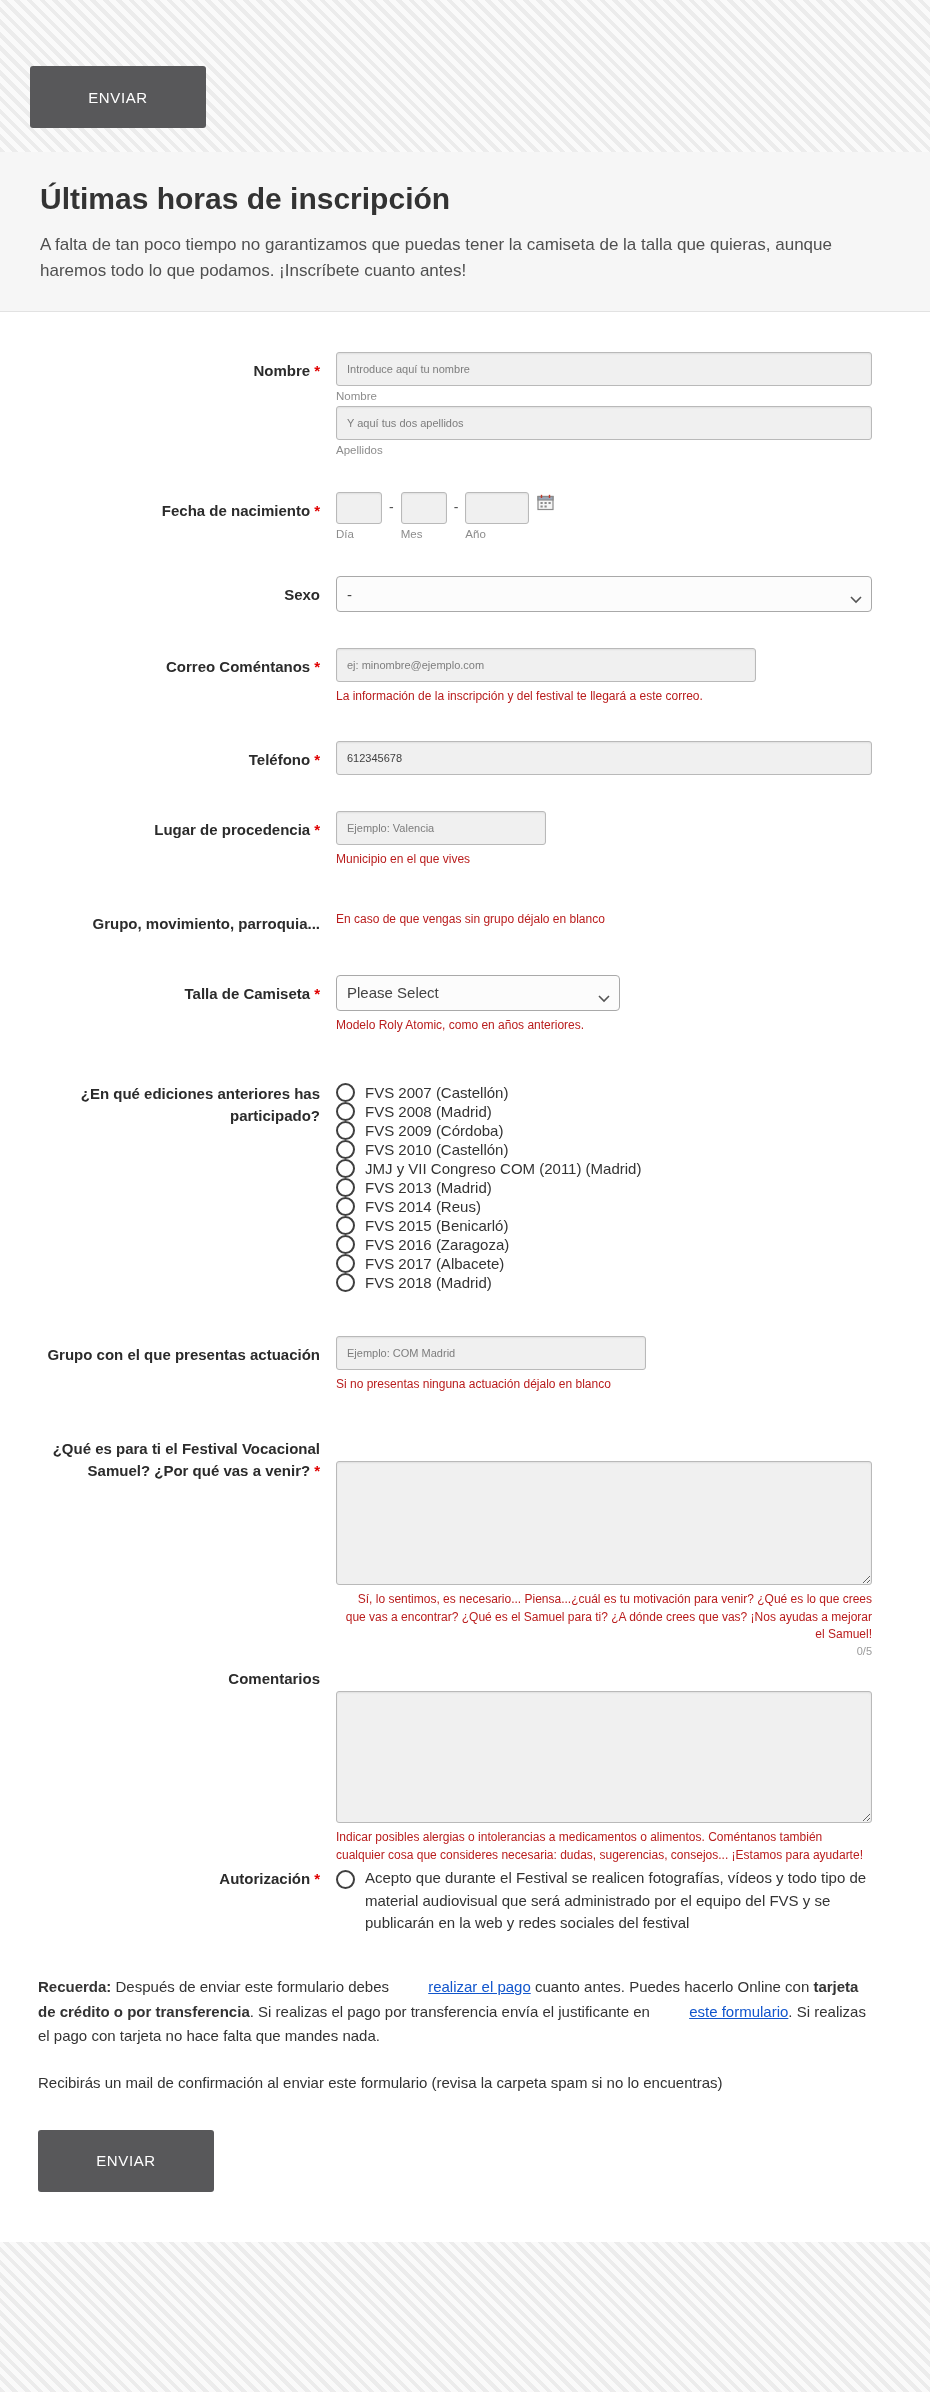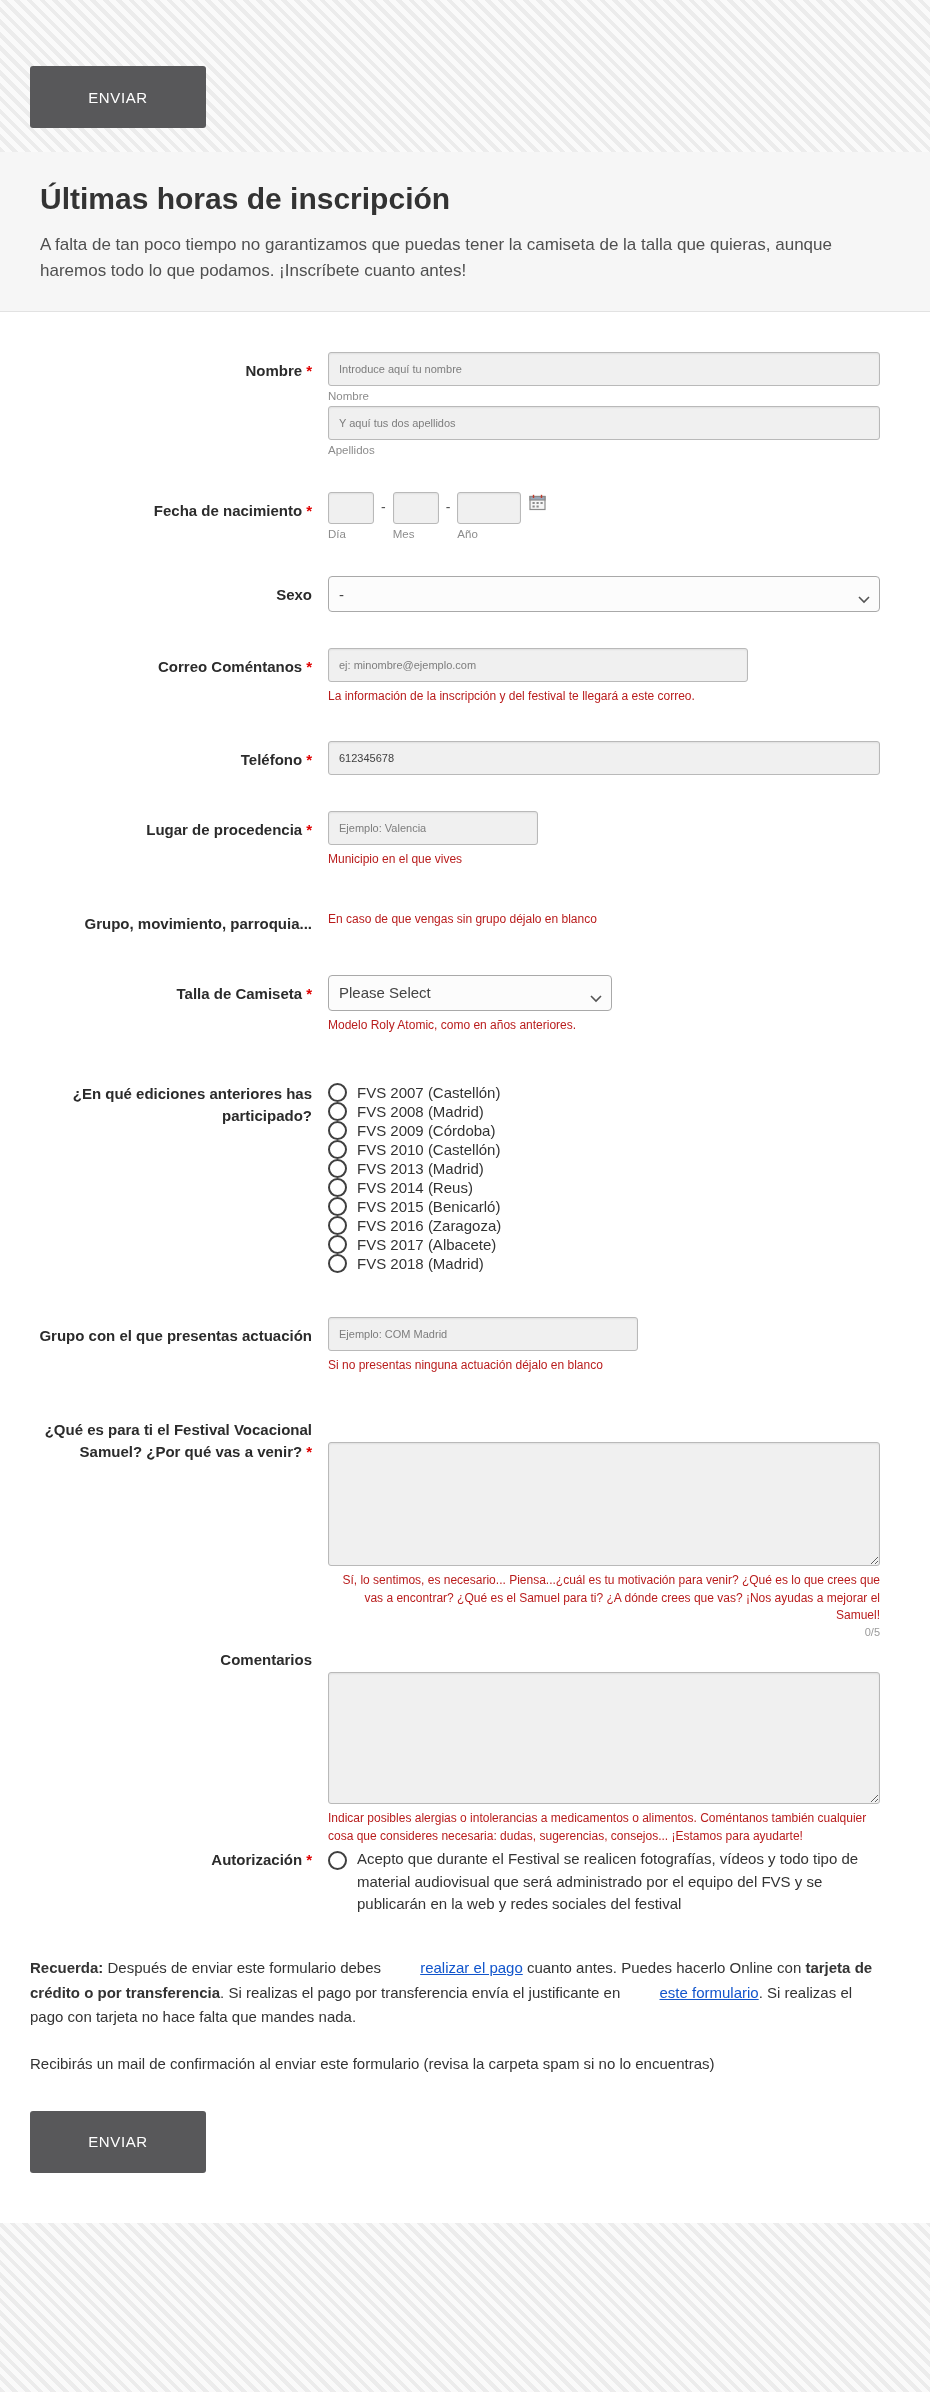--- a/index.html
+++ b/index.html
@@ -26,21 +26,21 @@
     cursor: pointer;
   }
   .form-header {
     background: #f6f6f6;
     border-bottom: 1px solid #e2e2e2;
     padding: 30px 40px 28px;
   }
   .form-title { font-size: 30px; font-weight: bold; color: #333; margin: 0 0 16px; }
   .form-subtitle { font-size: 17px; color: #4f4f4f; line-height: 1.5; margin: 0; max-width: 860px; }
 
-  .form-body { background: #ffffff; padding: 40px 0 50px; }
+  .form-body { background: #ffffff; padding: 40px 8px 50px; }
   .form-row { display: flex; align-items: flex-start; padding: 0 50px 0 30px; margin-bottom: 36px; }
   .field-label {
     flex: 0 0 298px;
     text-align: right;
     padding: 8px 16px 0 0;
     font-size: 15px;
     font-weight: bold;
     color: #2b2b2b;
     line-height: 1.45;
   }
@@ -266,20 +266,24 @@
         <label class="radio-row">
             <input type="radio" name="ediciones" style="">
             <span>FVS 2009 (Córdoba)</span>
           </label>
         <label class="radio-row">
             <input type="radio" name="ediciones" style="">
             <span>FVS 2010 (Castellón)</span>
           </label>
         <label class="radio-row">
             <input type="radio" name="ediciones" style="">
+            <span>JMJ y VII Congreso COM (2011) (Madrid)</span>
+          </label>
+        <label class="radio-row">
+            <input type="radio" name="ediciones" style="">
             <span>FVS 2013 (Madrid)</span>
           </label>
         <label class="radio-row">
             <input type="radio" name="ediciones" style="">
             <span>FVS 2014 (Reus)</span>
           </label>
         <label class="radio-row">
             <input type="radio" name="ediciones" style="">
             <span>FVS 2015 (Benicarló)</span>
           </label>

